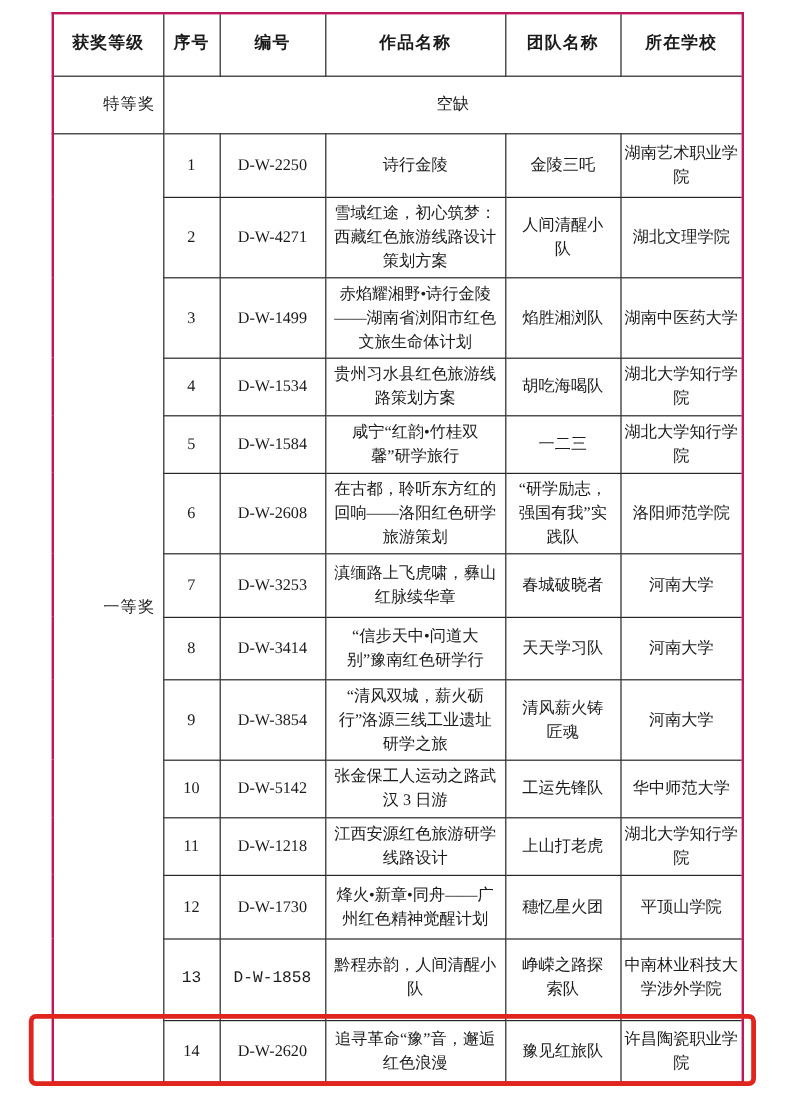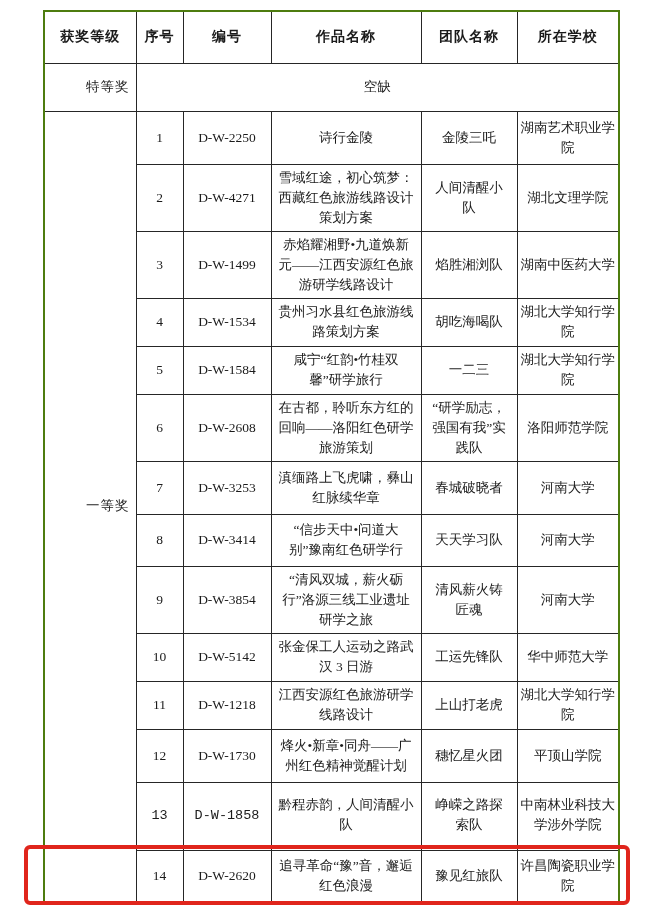--- a/index.html
+++ b/index.html
@@ -5,21 +5,21 @@
   html,body{margin:0;padding:0;}
   body{
     width:662px;height:914px;background:#ffffff;
     font-family:"Liberation Serif","DejaVu Serif",serif;
     color:#1b1b1b;
   }
   .page{position:relative;width:662px;height:914px;background:#ffffff;overflow:hidden;}
   table.awards{
     position:absolute;left:43px;top:10px;width:575px;
     border-collapse:collapse;table-layout:fixed;
-    border:2px solid #4d7c0f;
+    border:2px solid #be185d;
   }
   .awards th,.awards td{
     border:1px solid #262626;
     text-align:center;vertical-align:middle;
     font-size:13.5px;line-height:20px;
     padding:3px 6px;
     word-break:break-all;
   }
   .awards th{font-weight:bold;font-size:14px;letter-spacing:1px;}
   thead tr{height:52px;}
@@ -74,21 +74,21 @@
         <tr style="height: 67px;">
           <td class="c-no">2</td>
           <td class="c-code">D-W-4271</td>
           <td class="c-work">雪域红途，初心筑梦：西藏红色旅游线路设计策划方案</td>
           <td class="c-team">人间清醒小队</td>
           <td class="c-school">湖北文理学院</td>
         </tr>
         <tr style="height: 67px;">
           <td class="c-no">3</td>
           <td class="c-code">D-W-1499</td>
-          <td class="c-work">赤焰耀湘野•九道焕新元——江西安源红色旅游研学线路设计</td>
+          <td class="c-work">赤焰耀湘野•诗行金陵——湖南省浏阳市红色文旅生命体计划</td>
           <td class="c-team">焰胜湘浏队</td>
           <td class="c-school">湖南中医药大学</td>
         </tr>
         <tr style="height: 48px;">
           <td class="c-no">4</td>
           <td class="c-code">D-W-1534</td>
           <td class="c-work">贵州习水县红色旅游线路策划方案</td>
           <td class="c-team">胡吃海喝队</td>
           <td class="c-school">湖北大学知行学院</td>
         </tr>

